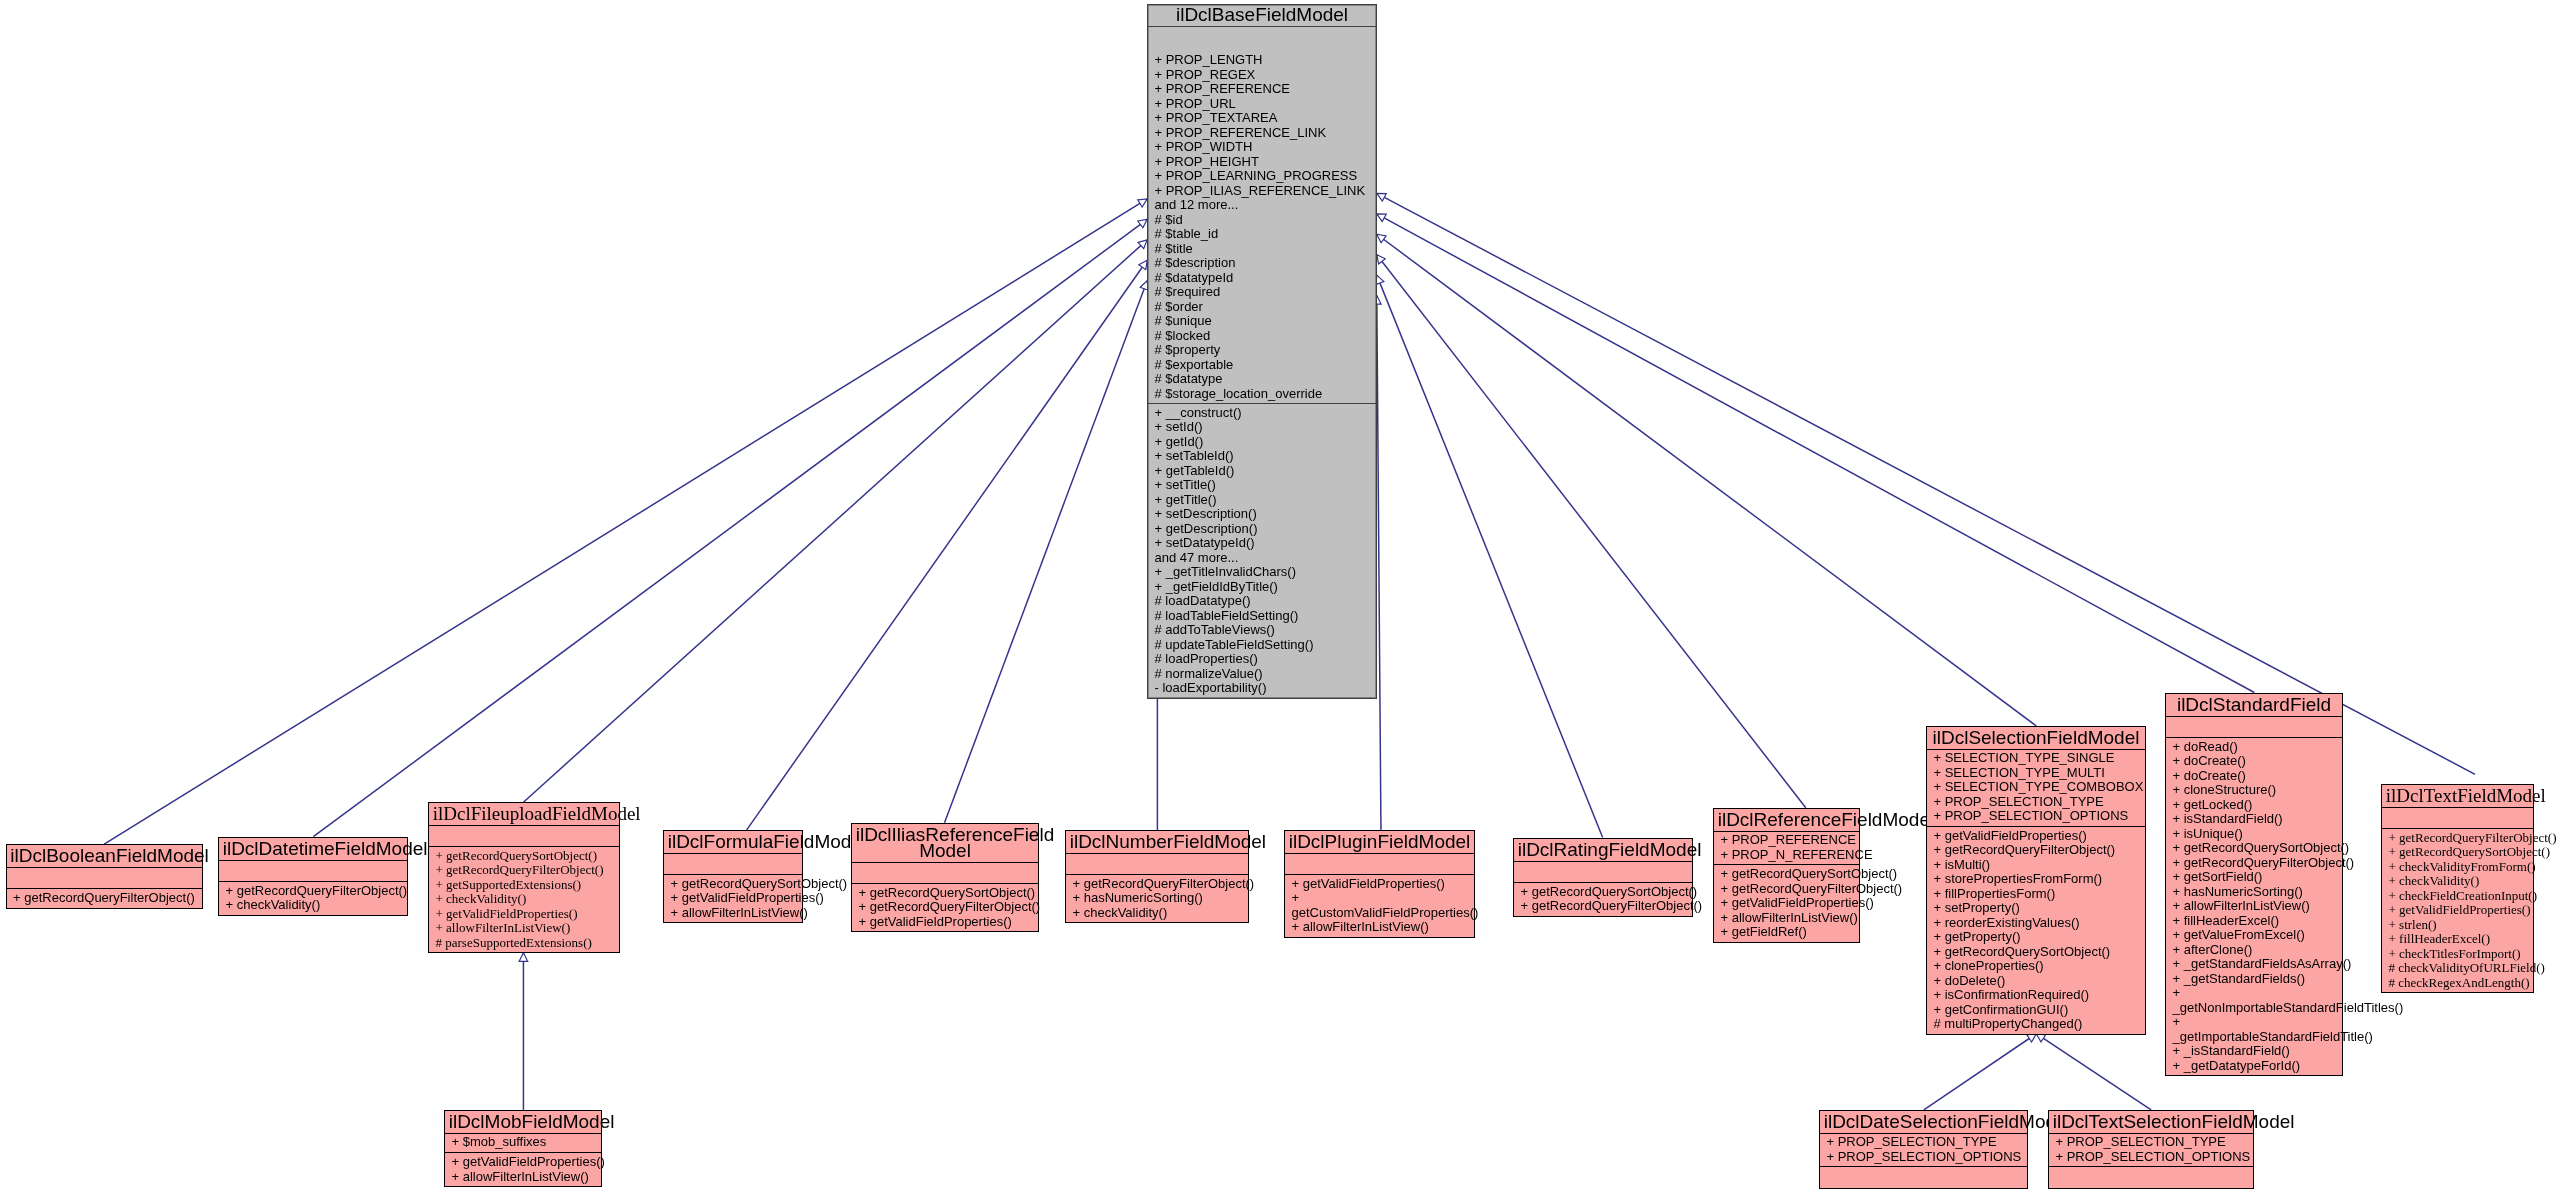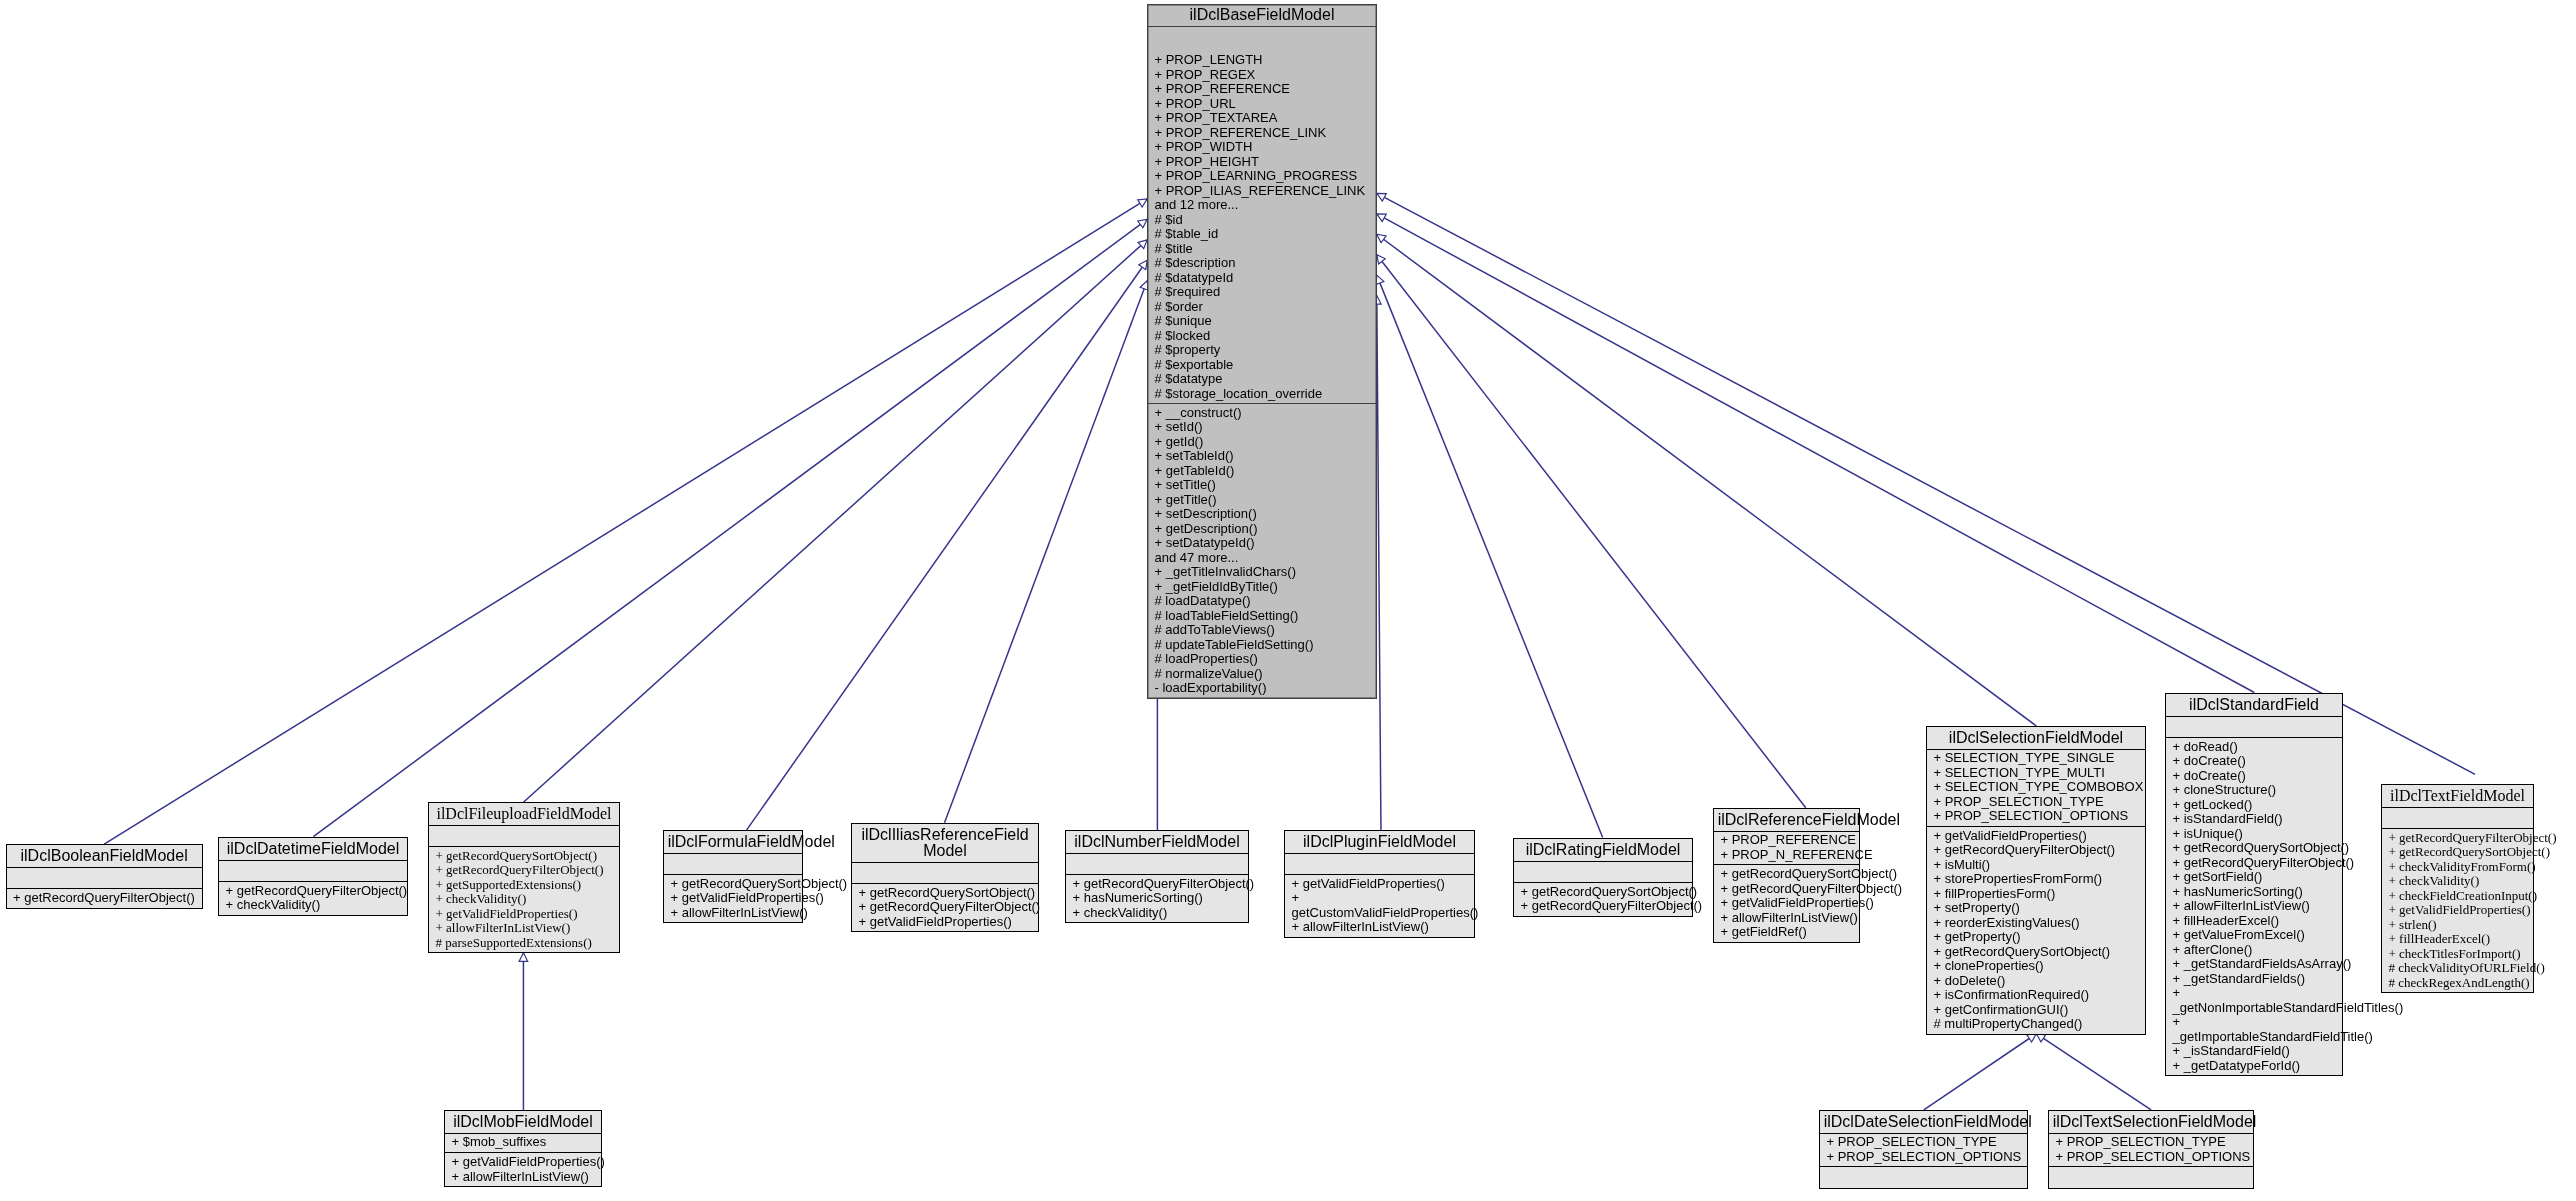--- a/index.html
+++ b/index.html
@@ -21,31 +21,31 @@
     left: 0;
     top: 0;
     width: 2576px;
     height: 1201px;
     pointer-events: none;
   }
   .uml-box {
     position: absolute;
     box-sizing: border-box;
     border: 0.9px solid #000000;
-    background: #e5e5e5;
+    background: #fca5a5;
     z-index: 5;
   }
   .uml-box.base {
     background: #c0c0c0;
     border: 0.9px solid #404040;
     box-shadow: 0 0 0 0.9px #808080 inset;
   }
   .uml-title {
     text-align: center;
-    font-size: 16px;
+    font-size: 19px;
     line-height: 16px;
     color: #000000;
     padding: 2.8px 3.7px 2.8px 3.7px;
     border-bottom: 0.9px solid #000000;
     white-space: pre-line;
   }
   .uml-box.base .uml-title {
     border-bottom: 0.9px solid #404040;
   }
   .uml-attrs, .uml-ops {

